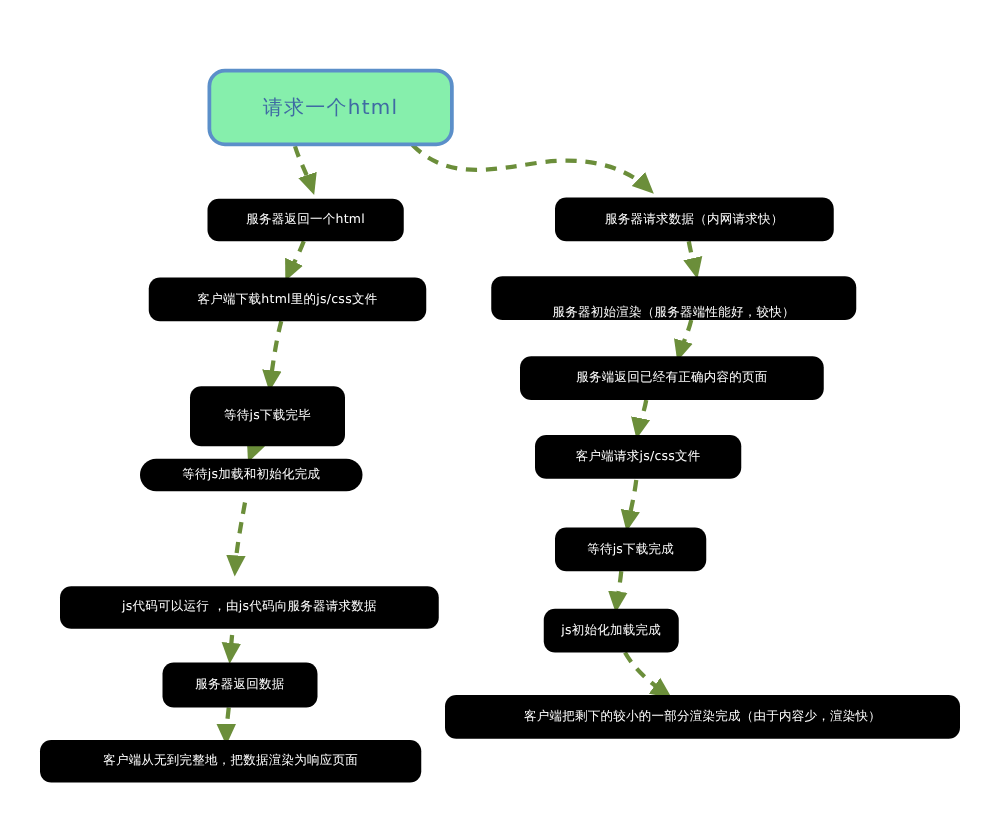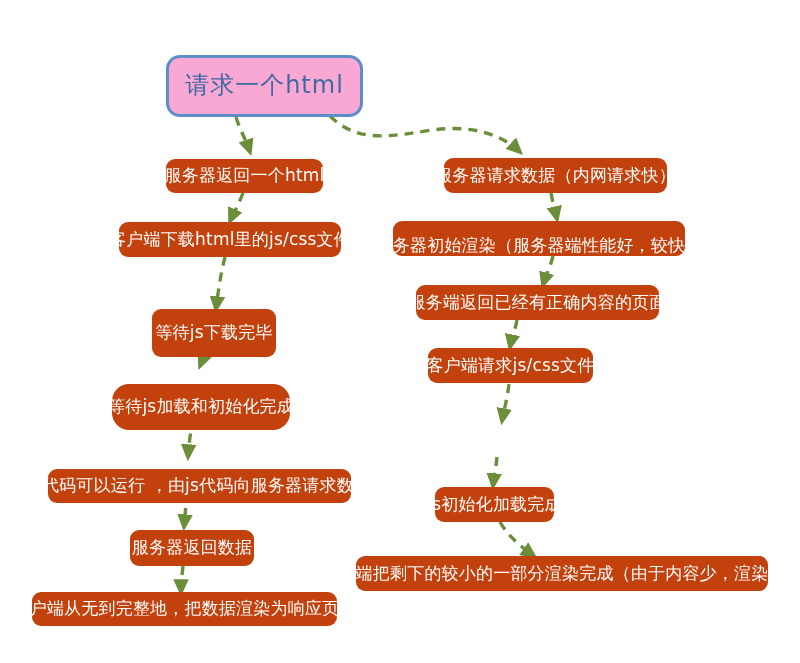--- a/index.html
+++ b/index.html
@@ -25,35 +25,35 @@
     height: 663px;
     pointer-events: none;
   }
   .node {
     position: absolute;
     box-sizing: border-box;
     display: flex;
     align-items: center;
     justify-content: center;
     text-align: center;
-    background: #c2410c;
+    background: #000000;
     color: #ffffff;
     border-radius: 9px;
-    font-size: 17px;
+    font-size: 10px;
     line-height: 1.15;
     letter-spacing: 0.2px;
     white-space: nowrap;
     z-index: 2;
   }
   .node.root {
-    background: #f9a8d4;
+    background: #86efac;
     color: #3f6aa3;
     border: 3px solid #5b8fc9;
     border-radius: 14px;
-    font-size: 24px;
+    font-size: 16px;
     letter-spacing: 1px;
   }
 </style>
 </head>
 <body>
 
 <div id="canvas">
 
   <svg id="edges" viewBox="0 0 800 663" xmlns="http://www.w3.org/2000/svg">
     <defs>
@@ -89,21 +89,21 @@
   </div>
 
   <div class="node" style="left:119px; top:222px; width:222px; height:35px;">
     <span>客户端下载html里的js/css文件</span>
   </div>
 
   <div class="node" style="left:152px; top:309px; width:124px; height:48px;">
     <span>等待js下载完毕</span>
   </div>
 
-  <div class="node" style="left:112px; top:384px; width:178px; height:46px;border-radius:17px;">
+  <div class="node" style="left:112px; top:367px; width:178px; height:26px;border-radius:17px;">
     <span>等待js加载和初始化完成</span>
   </div>
 
   <div class="node" style="left:48px; top:458px; width:303px; height:34px;margin-top:11px;">
     <span>js代码可以运行 ，由js代码向服务器请求数据</span>
   </div>
 
   <div class="node" style="left:130px; top:530px; width:124px; height:36px;">
     <span>服务器返回数据</span>
   </div>
@@ -121,22 +121,25 @@
   </div>
 
   <div class="node" style="left:416px; top:285px; width:243px; height:35px;">
     <span>服务端返回已经有正确内容的页面</span>
   </div>
 
   <div class="node" style="left:428px; top:348px; width:165px; height:35px;">
     <span>客户端请求js/css文件</span>
   </div>
 
+  <div class="node" style="left:444px; top:422px; width:121px; height:35px;">
+    <span>等待js下载完成</span>
+  </div>
 
-  <div class="node" style="left:435px; top:487px; width:119px; height:35px;">
+  <div class="node" style="left:435px; top:487px; width:108px; height:35px;">
     <span>js初始化加载完成</span>
   </div>
 
   <div class="node" style="left:356px; top:556px; width:412px; height:35px;">
     <span>客户端把剩下的较小的一部分渲染完成（由于内容少，渲染快）</span>
   </div>
 
 </div>
 
 </body></html>

